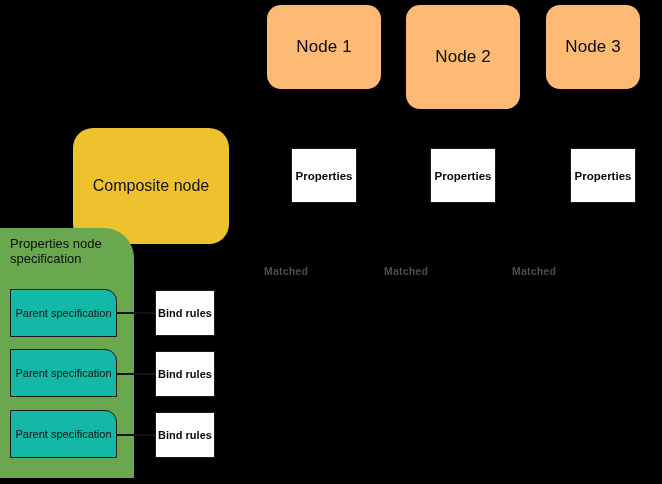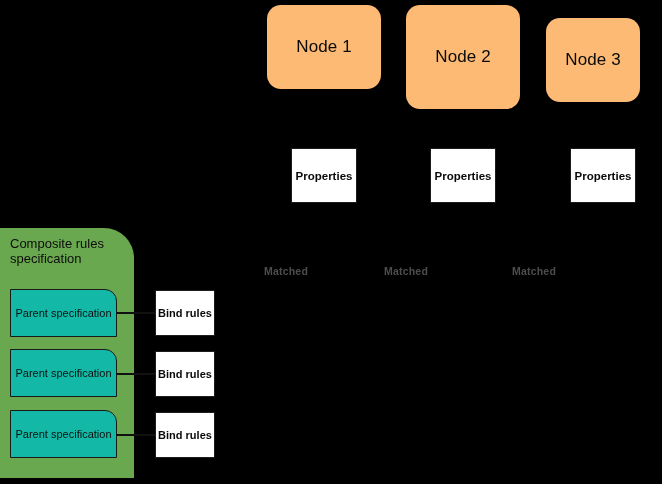--- a/index.html
+++ b/index.html
@@ -115,27 +115,30 @@
 <body>
 
 <div id="canvas">
 
   <div class="node-card" style="left:267px; top:5px; width:114px; height:84px;">
     <span>Node 1</span>
   </div>
   <div class="node-card" style="left:406px; top:5px; width:114px; height:104px;">
     <span>Node 2</span>
   </div>
-  <div class="node-card" style="left:546px; top:18px; width:94px; height:84px;">
+  <div class="node-card" style="left:546px; top:5px; width:94px; height:84px;">
     <span>Node 3</span>
   </div>
 
+  <div class="composite-node" style="left:73px; top:128px; width:156px; height:116px;">
+    <span>Composite node</span>
+  </div>
 
   <div class="spec-panel" style="left:0px; top:228px; width:134px; height:250px;">
-    <div class="spec-panel-title">Composite rules specification</div>
+    <div class="spec-panel-title">Properties node specification</div>
   </div>
 
   <div class="parent-spec" style="left:10px; top:289px; width:107px; height:48px;">
     <span>Parent specification</span>
   </div>
   <div class="parent-spec" style="left:10px; top:349px; width:107px; height:48px;">
     <span>Parent specification</span>
   </div>
   <div class="parent-spec" style="left:10px; top:410px; width:107px; height:48px;">
     <span>Parent specification</span>

